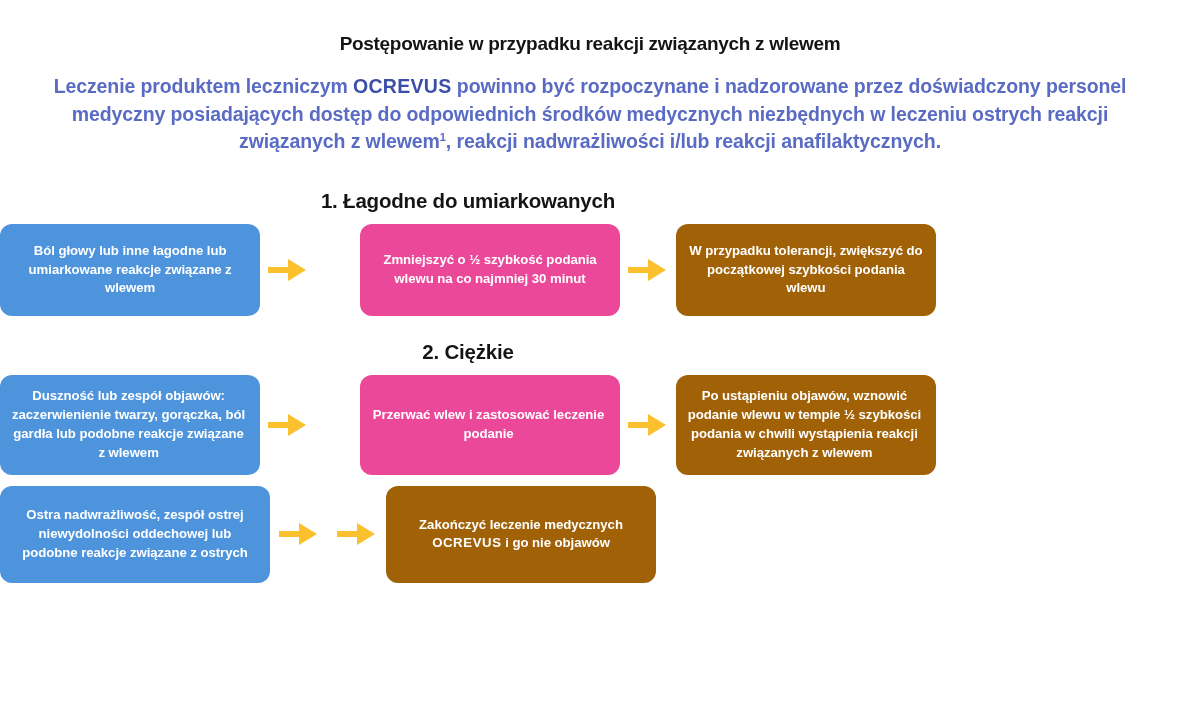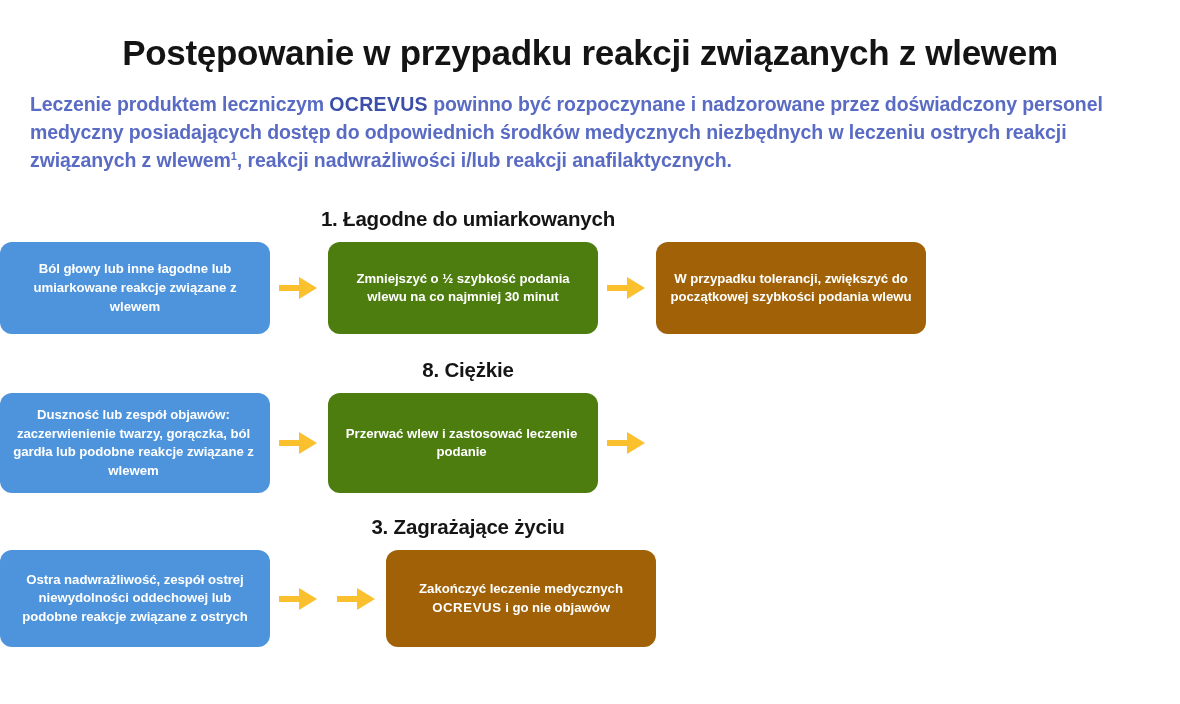--- a/index.html
+++ b/index.html
@@ -15,30 +15,30 @@
   .page {
     position: relative;
     width: 1180px;
     height: 704px;
     background: #ffffff;
   }
 
   
   .title {
     text-align: center;
-    font-size: 35px;
+    font-size: 19px;
     font-weight: bold;
     color: #141414;
     letter-spacing: -0.3px;
     margin-top: 33px;
     line-height: 1.15;
   }
 
   .subtitle {
-    text-align: left;
+    text-align: center;
     font-size: 19.5px;
     font-weight: bold;
     color: #5a6bc4;
     line-height: 1.42;
     margin: 18px auto 8px auto;
     width: 1120px;
     letter-spacing: -0.1px;
   }
   .subtitle .brand {
     font-weight: bold;
@@ -83,21 +83,21 @@
     text-align: center;
     display: flex;
     align-items: center;
     justify-content: center;
     padding: 10px 12px;
     letter-spacing: -0.05px;
   }
   .box .brand-w { font-weight: bold; letter-spacing: 0.6px; }
 
   .box.blue  { background: #4d94dd; }
-  .box.purple{ background: #4d7c0f; }
+  .box.purple{ background: #ec4899; margin-left: 44px; }
   .box.teal  { background: #a16207; }
 
   .r1 .box { height: 92px; }
   .r2 .box { height: 100px; padding-left: 9px; }
   .r3 .box { height: 97px; }
 
   .gap { width: 58px; display: flex; align-items: center; justify-content: center; }
 
   .arrow { width: 40px; height: 30px; display: block; }
 </style>
@@ -131,43 +131,45 @@
           <path d="M0 12 L20 12 L20 4 L38 15 L20 26 L20 18 L0 18 Z" fill="#fbc02d"></path>
         </svg>
       </div>
       <div class="box teal">
         <span>W przypadku tolerancji, zwiększyć do początkowej szybkości podania wlewu</span>
       </div>
     </div>
   </div>
 
   <div class="section s2">
-    <div class="section-heading">8. Ciężkie</div>
+    <div class="section-heading">2. Ciężkie</div>
     <div class="row r2">
       <div class="box blue">
         <span>Duszność lub zespół objawów: zaczerwienienie twarzy, gorączka, ból gardła lub podobne reakcje związane z wlewem</span>
       </div>
       <div class="gap">
         <svg class="arrow" viewBox="0 0 40 30">
           <path d="M0 12 L20 12 L20 4 L38 15 L20 26 L20 18 L0 18 Z" fill="#fbc02d"></path>
         </svg>
       </div>
       <div class="box purple">
         <span>Przerwać wlew i zastosować leczenie podanie</span>
       </div>
       <div class="gap">
         <svg class="arrow" viewBox="0 0 40 30">
           <path d="M0 12 L20 12 L20 4 L38 15 L20 26 L20 18 L0 18 Z" fill="#fbc02d"></path>
         </svg>
       </div>
+      <div class="box teal">
+        <span>Po ustąpieniu objawów, wznowić podanie wlewu w tempie ½ szybkości podania w chwili wystąpienia reakcji związanych z wlewem</span>
+      </div>
     </div>
   </div>
 
   <div class="section s3">
-    <div class="section-heading">3. Zagrażające życiu</div>
     <div class="row r3">
       <div class="box blue">
         <span>Ostra nadwrażliwość, zespół ostrej niewydolności oddechowej lub podobne reakcje związane z ostrych</span>
       </div>
       <div class="gap">
         <svg class="arrow" viewBox="0 0 40 30">
           <path d="M0 12 L20 12 L20 4 L38 15 L20 26 L20 18 L0 18 Z" fill="#fbc02d"></path>
         </svg>
       </div>
       <div class="gap">

